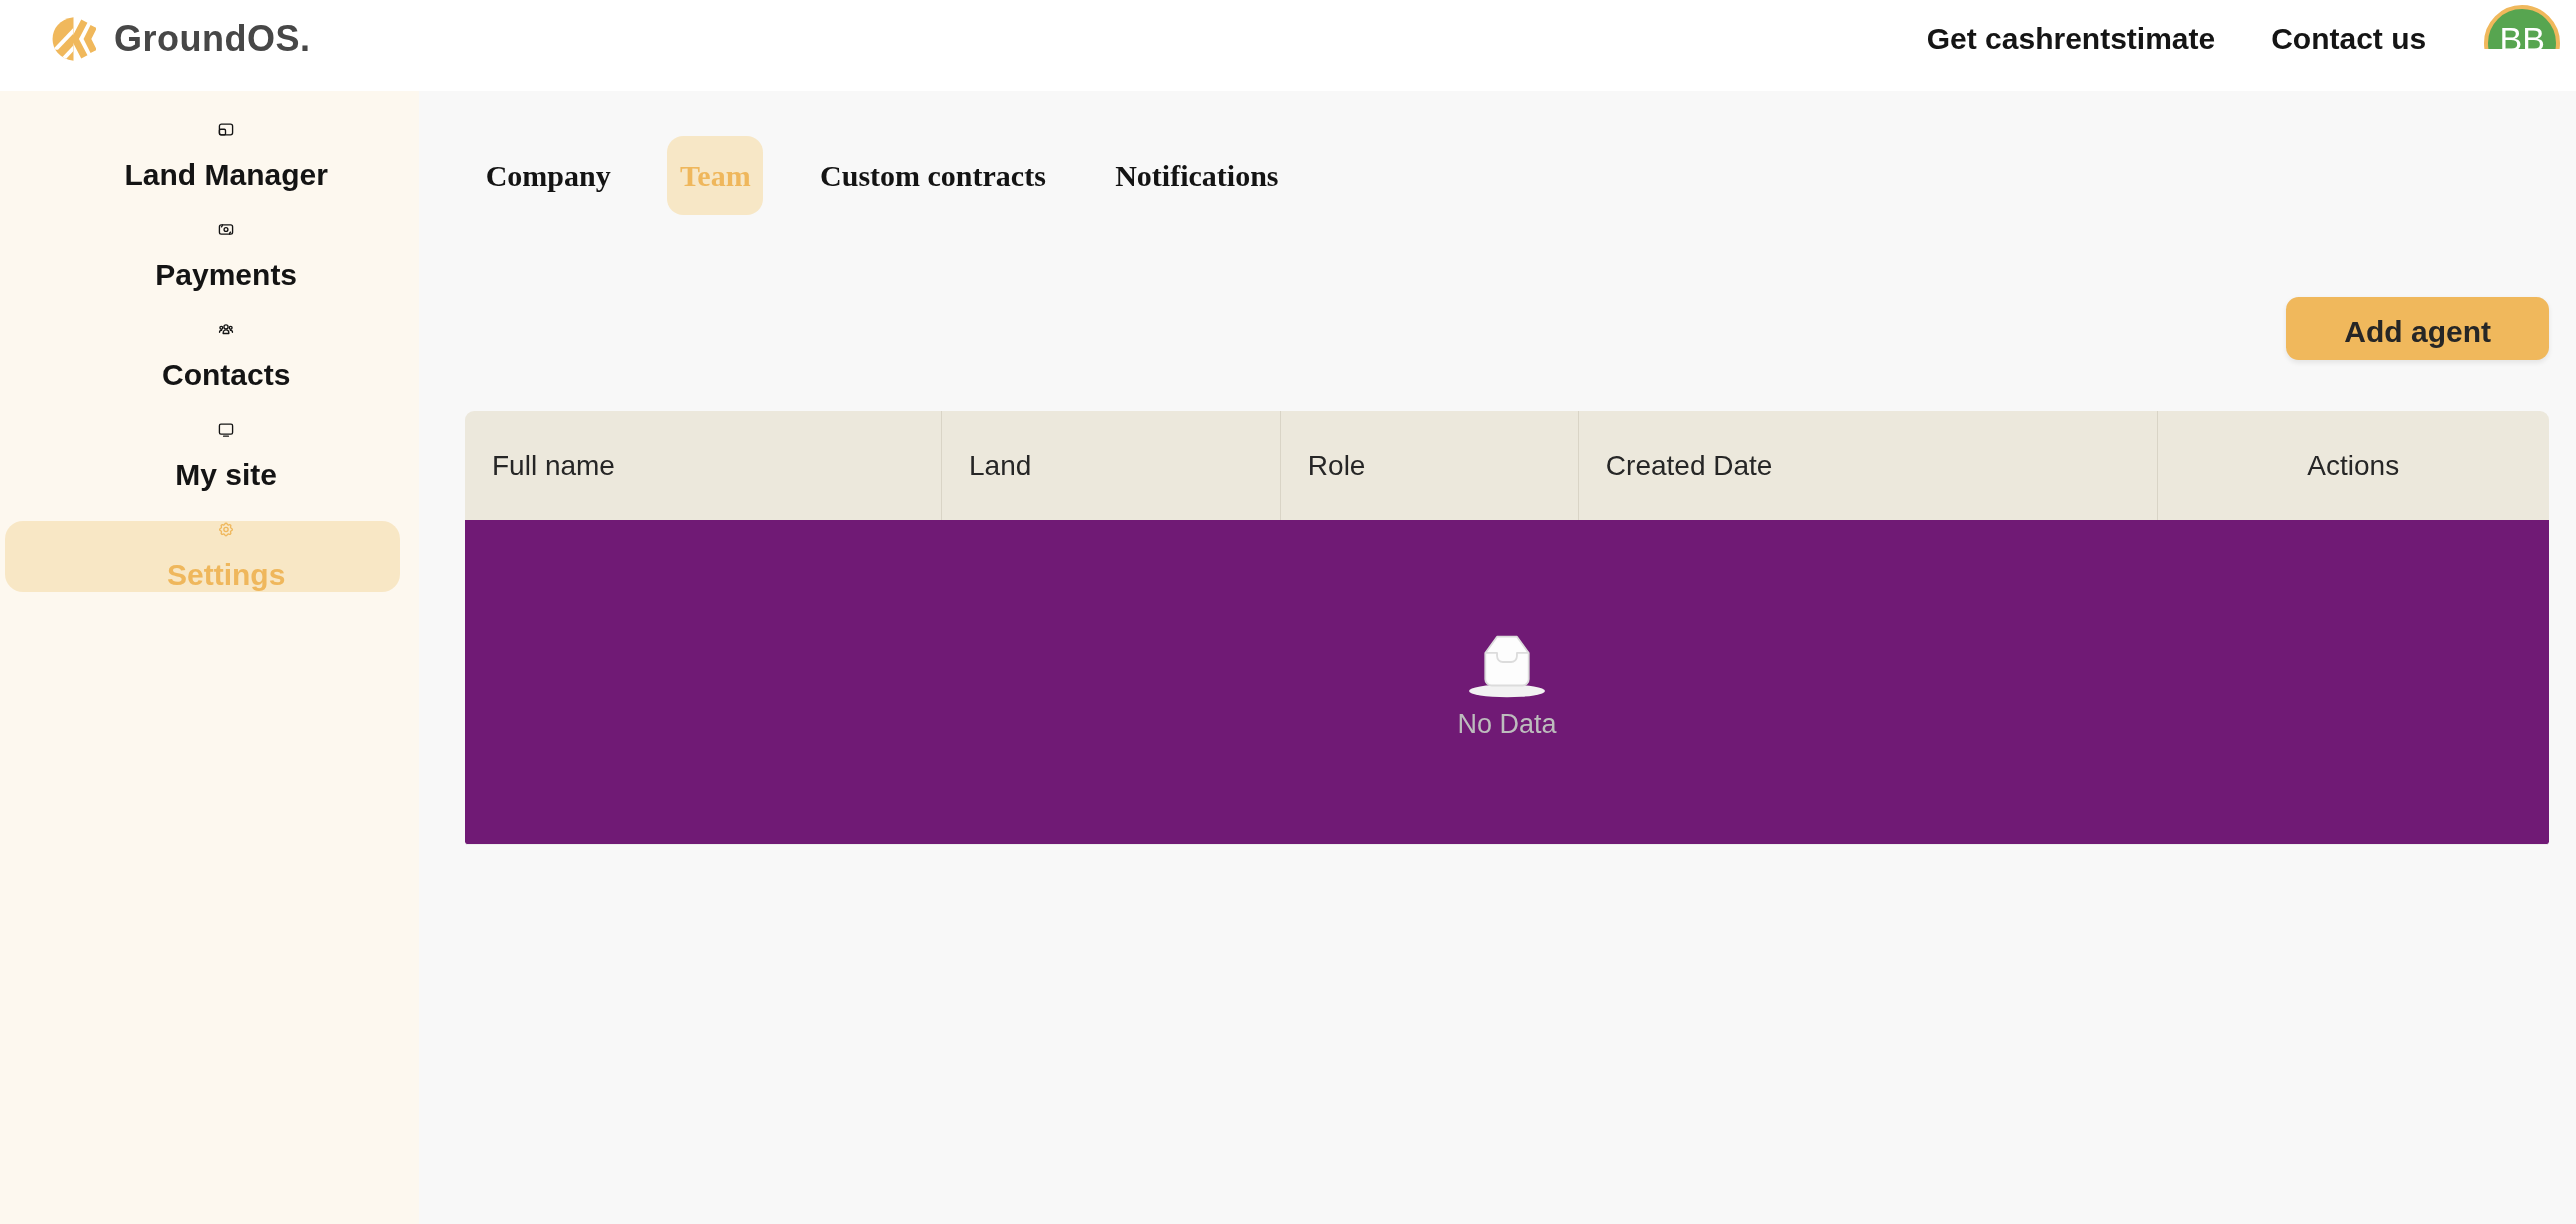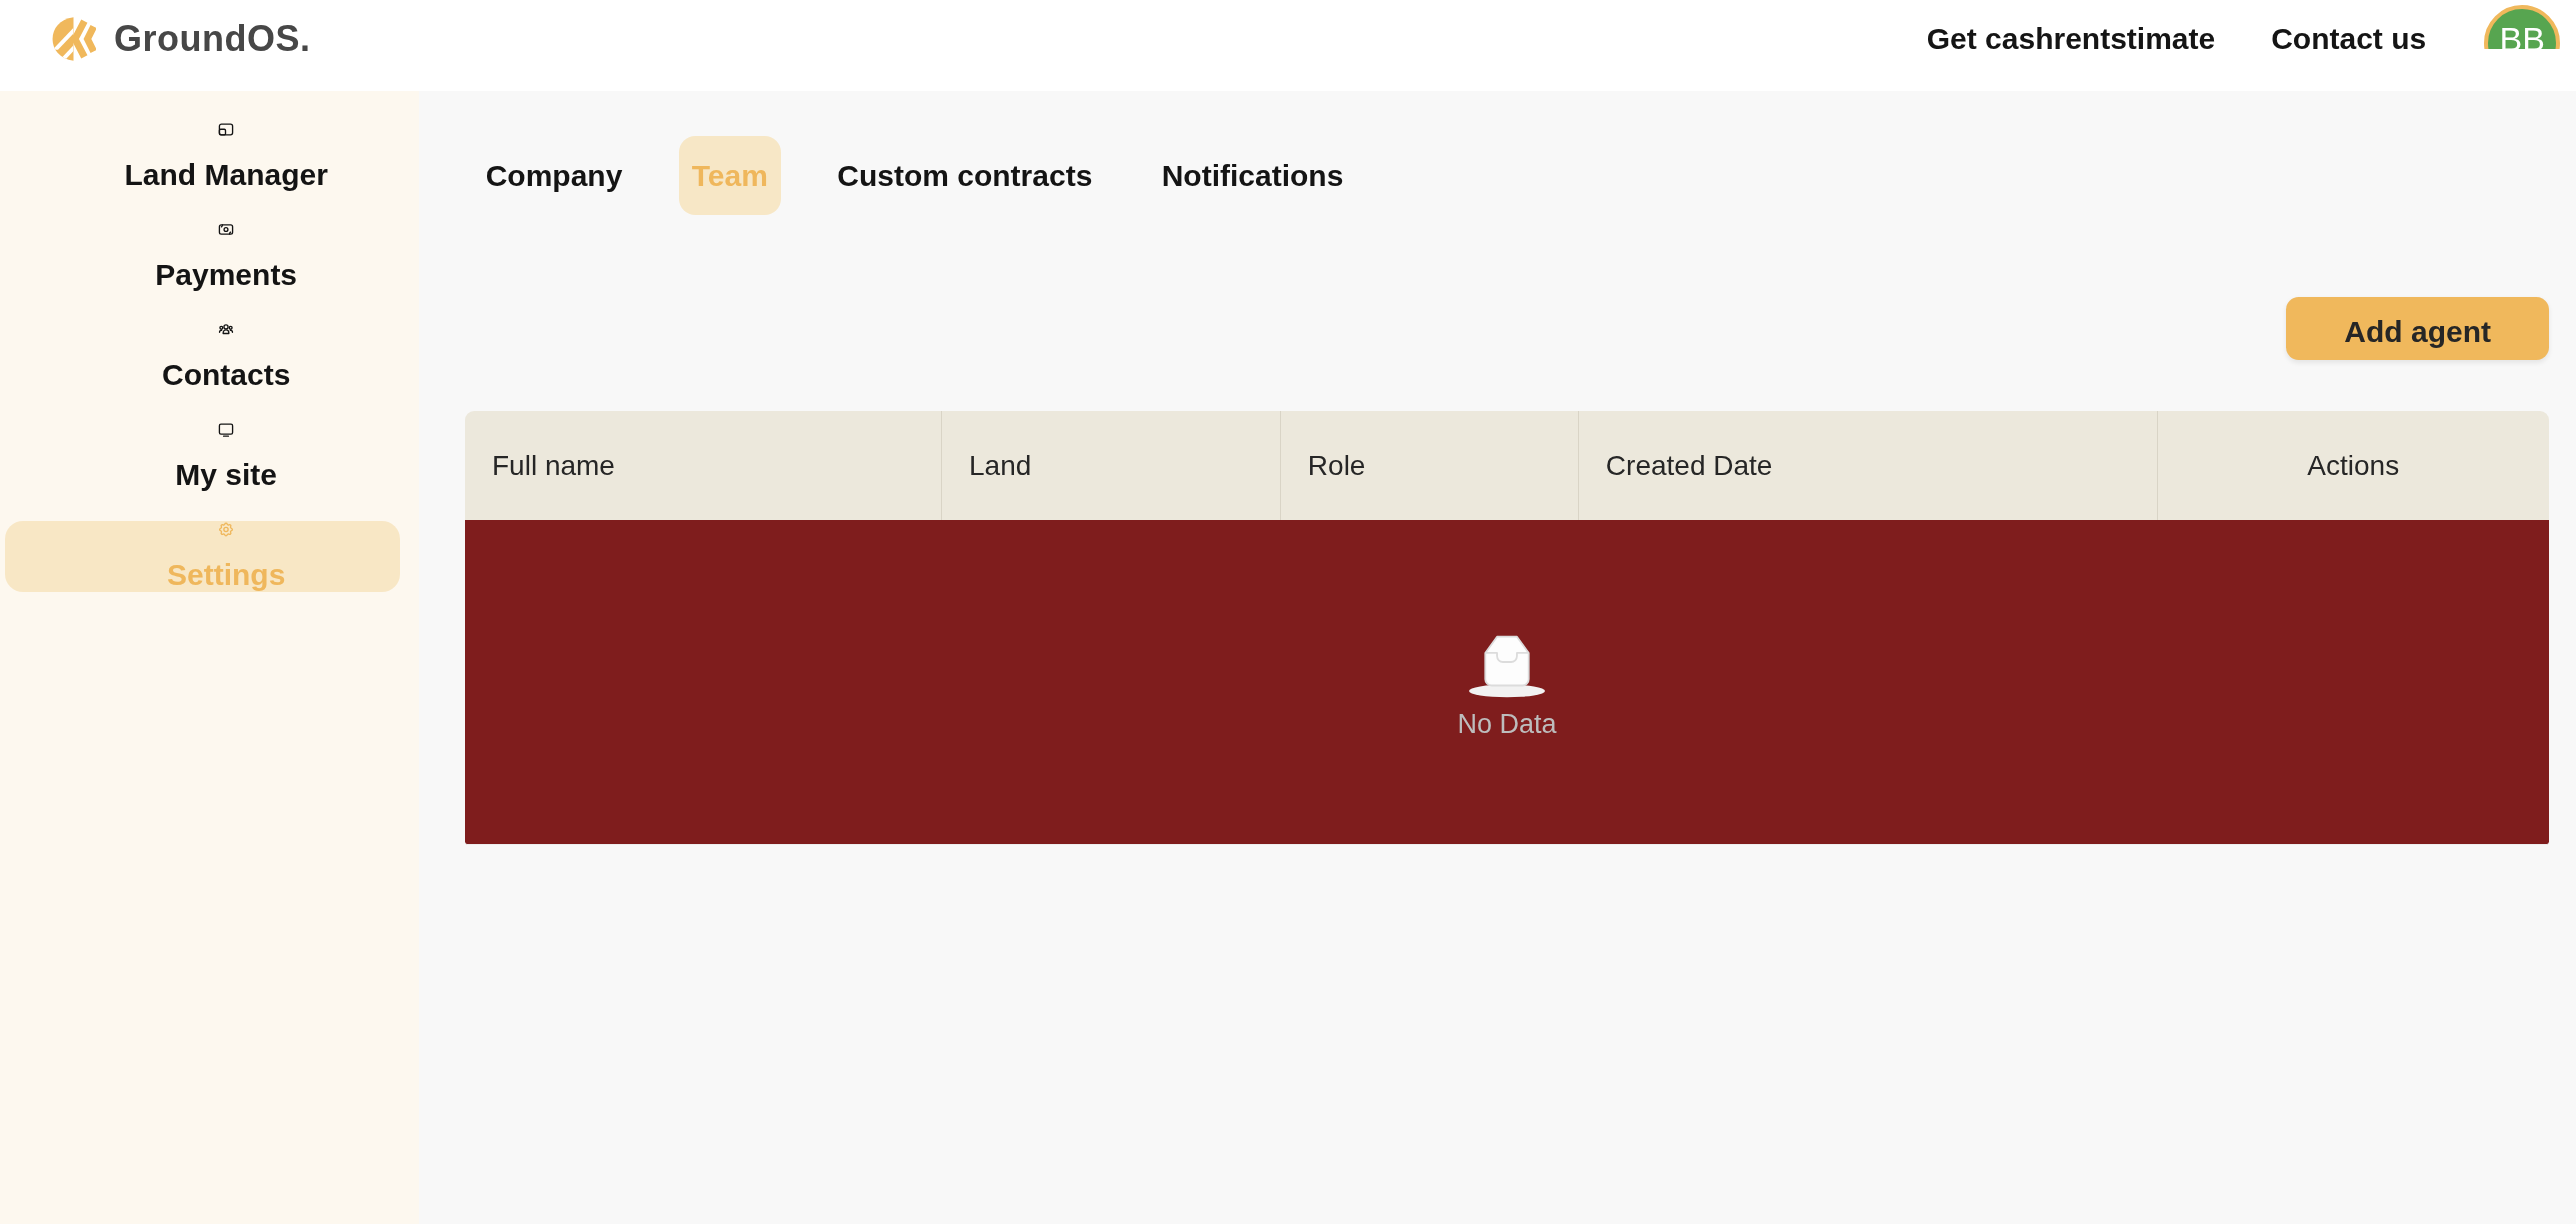--- a/index.html
+++ b/index.html
@@ -27,38 +27,38 @@
   .side-item .lbl { font-size:30px; font-weight:700; color:#141414; white-space:nowrap; }
   .side-item svg { width:42px; height:42px; stroke:#141414; fill:none;
                    stroke-width:1.9; stroke-linecap:round; stroke-linejoin:round; }
   .side-item.active { background:#F8E7C5; }
   .side-item.active .lbl { color:#EFB75C; }
   .side-item.active svg { stroke:#EFB75C; }
 
   
   .main { position:absolute; left:419px; top:91px; width:2157px; height:1134px; }
 
-  .tabs { display:flex; align-items:flex-start; margin:45px 0 0 54px; gap:44px; }
+  .tabs { display:flex; align-items:flex-start; margin:45px 0 0 54px; gap:44px;font-family:Liberation Serif, serif; }
   .tab { height:79px; line-height:79px; padding:0 12.7px; font-size:30px; font-weight:700;
          color:#141414; border-radius:16.3px; cursor:pointer; white-space:nowrap; }
   .tab.active { background:#F7E7C6; color:#EFB75C; }
 
   .actions-row { display:flex; justify-content:flex-end; margin:82px 27px 0 46px; }
   .btn-primary { height:63px; padding:18px 58px; background:#F0B85C; border:none;
                  border-radius:12.7px; font-family:inherit; font-size:30px; font-weight:700;
                  color:#262626; cursor:pointer; box-shadow:0 2.7px 5.4px rgba(0,0,0,.08); }
 
   .table { margin:51px 27px 0 46px; }
   .thead { display:flex; height:109px; background:#ECE8DC; border-radius:9px 9px 0 0; overflow:hidden; }
   .th { display:flex; align-items:center; padding-left:27px; font-size:28px;
         color:#262626; border-right:1.8px solid #D9D4C6; }
   .th:last-child { border-right:none; justify-content:center; padding-left:0; }
   .th-0 { width:22.89%; } .th-1 { width:16.26%; } .th-2 { width:14.30%; }
   .th-3 { width:27.77%; } .th-4 { width:18.78%; }
-  .tbody { height:325px; background:#7f1d1d; border-bottom:1.8px solid #ededed;
+  .tbody { height:325px; background:#701a75; border-bottom:1.8px solid #ededed;
            border-radius:0 0 3.6px 3.6px; display:flex; flex-direction:column;
            align-items:center; justify-content:center; }
   .nodata-text { margin-top:9px; font-size:27px; color:#bdbdbd; }
 </style>
 </head>
 <body>
 
 <div class="topbar">
   <div class="brand">
     <svg width="45" height="52" viewBox="0 0 58 60">

